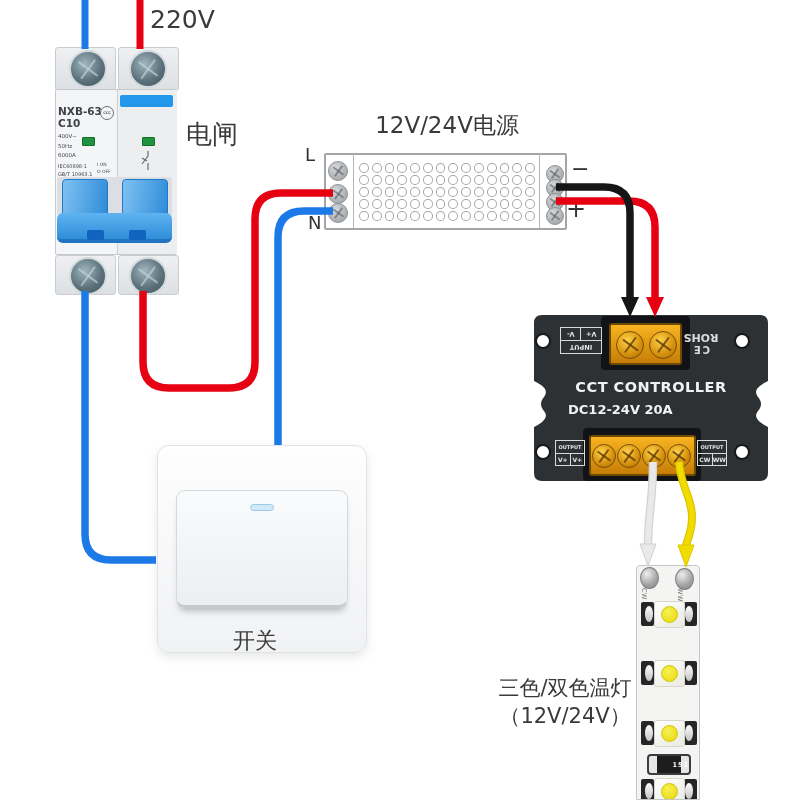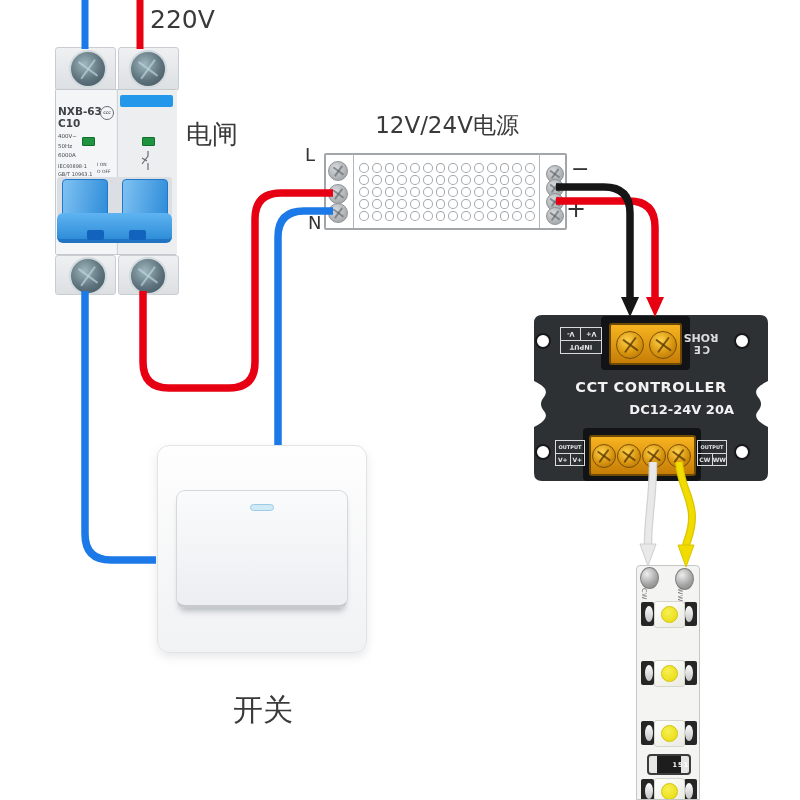--- a/index.html
+++ b/index.html
@@ -263,21 +263,21 @@
         <span>V-</span>
       </div>
     </div>
 
     <div class="abs" style="left:678px;top:325px;width:46px;height:30px;transform:rotate(180deg);text-align:center;color:#dcdcdc;">
       <div style="font-size:10px;font-weight:bold;letter-spacing:2px;">CE</div>
       <div style="font-size:11px;font-weight:bold;">ROHS</div>
     </div>
 
     <div class="lbl" style="left:568px;top:379px;width:166px;text-align:center;font-size:14.5px;font-weight:bold;letter-spacing:.5px;color:#f2f2f2;">CCT CONTROLLER</div>
-    <div class="lbl" style="left:568px;top:402px;width:166px;text-align:right;font-size:13px;font-weight:bold;color:#f2f2f2;">DC12-24V 20A</div>
+    <div class="lbl" style="left:568px;top:402px;width:166px;text-align:left;font-size:13px;font-weight:bold;color:#f2f2f2;">DC12-24V 20A</div>
 
     <div class="blk" style="left:583px;top:428px;width:118px;height:53px;"></div>
     <div class="orange" style="left:589px;top:435px;width:107px;height:41px;"></div>
     <div class="screw screw-or" style="left:592px;top:444px;width:22px;height:22px;"></div>
     <div class="screw screw-or" style="left:617px;top:444px;width:22px;height:22px;"></div>
     <div class="screw screw-or" style="left:642px;top:444px;width:22px;height:22px;"></div>
     <div class="screw screw-or" style="left:667px;top:444px;width:22px;height:22px;"></div>
 
     <div class="ctl-lbl-tbl" style="left:555px;top:440px;width:30px;height:26px;">
       <div class="ctl-row1" style="font-size:5px;">OUTPUT</div>
@@ -293,21 +293,21 @@
         <span style="font-size:6px;line-height:12px;">WW</span>
       </div>
     </div>
   </div>
 
   <div>
     <div class="sw-plate"></div>
     <div class="sw-rocker"></div>
     <div class="sw-ind"></div>
   </div>
-  <div class="lbl" style="left:233px;top:690px;font-size:30px;">开关</div>
+  <div class="lbl" style="left:233px;top:626px;font-size:22px;">开关</div>
 
   <div class="strip">
     <div class="pad" style="left:3px;top:1px;"></div>
     <div class="pad" style="left:38px;top:2px;"></div>
     <div class="pad-lbl" style="left:1px;top:24px;">CW</div>
     <div class="pad-lbl" style="left:36px;top:25px;">WW</div>
   <div class="led" style="top: 33px;">
         <div class="clip l"></div>
         <div class="pkg">
           <div class="dot"></div>
@@ -332,20 +332,24 @@
         <span class="res-code">151</span>
       </div>
       <div class="led" style="top: 210px;">
         <div class="clip l"></div>
         <div class="pkg">
           <div class="dot"></div>
         </div>
         <div class="clip r"></div>
       </div>
     </div>
+  <div class="lbl" style="left:483px;top:674px;width:164px;text-align:center;font-size:21px;line-height:28px;">
+    <div>三色/双色温灯</div>
+    <div>（12V/24V）</div>
+  </div>
 
   <svg class="wires" width="800" height="800" viewBox="0 0 800 800">
     <path d="M85 0 V49" fill="none" stroke-width="7" stroke="#1b79e8"></path>
     <path d="M140 0 V49" fill="none" stroke-width="7" stroke="#e60012"></path>
     <path d="M143 291 V362 Q143 388 169 388 H229 Q255 388 255 362 V219 Q255 193 281 193 H333" fill="none" stroke-width="7.5" stroke="#e60012"></path>
     <path d="M85 291 V534 Q85 560 111 560 H156" fill="none" stroke-width="7.5" stroke="#1b79e8"></path>
     <path d="M333 211 H304 Q278 211 278 237 V445" fill="none" stroke-width="7.5" stroke="#1b79e8"></path>
     <path d="M556 201 H629 Q655 201 655 227 V299" fill="none" stroke-width="7.5" stroke="#e60012"></path>
     <path d="M556 187 H604 Q630 187 630 213 V299" fill="none" stroke-width="7.5" stroke="#161616"></path>
     <polygon points="621,297 639,297 630,317" fill="#161616"></polygon>

